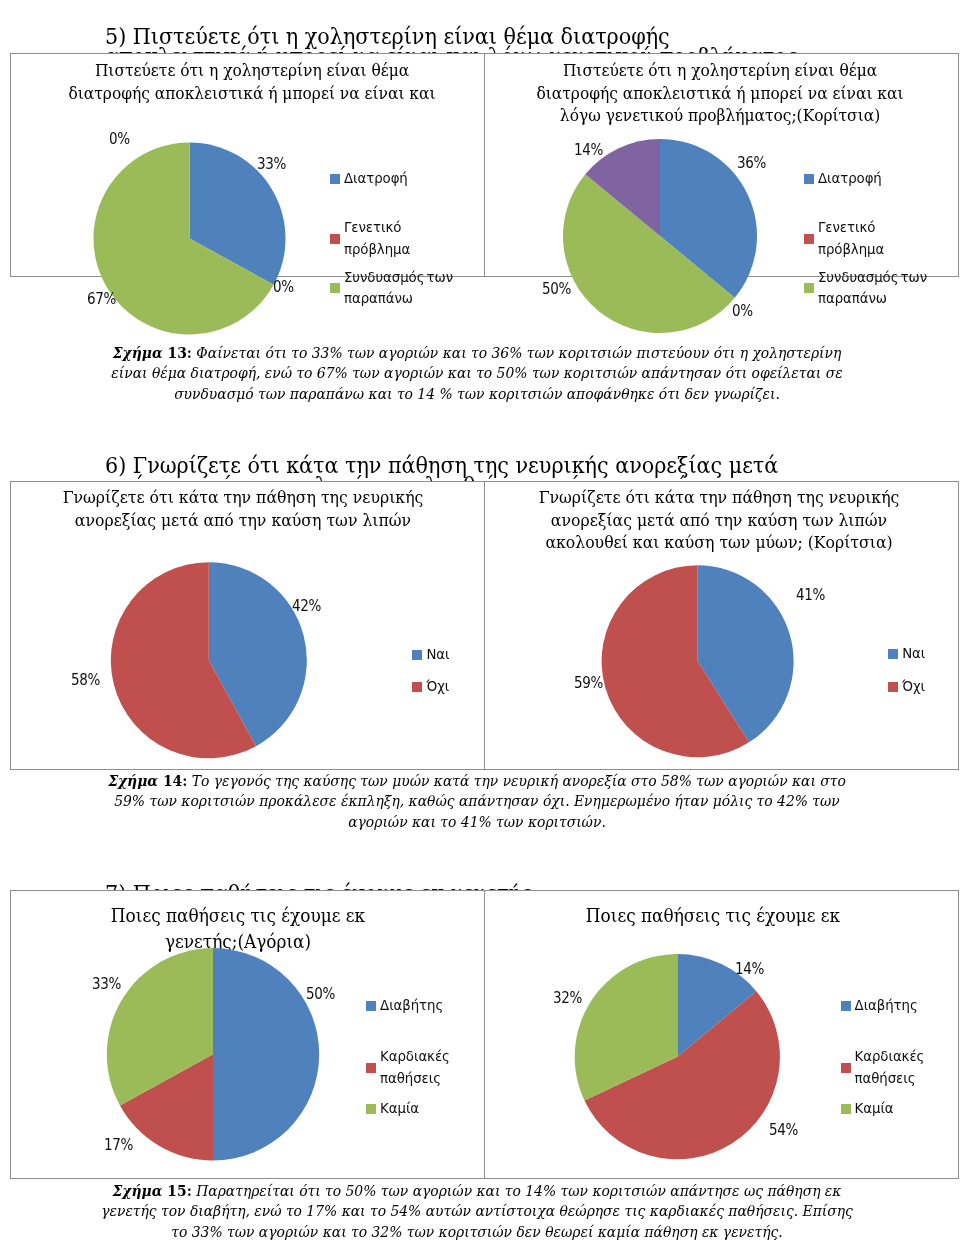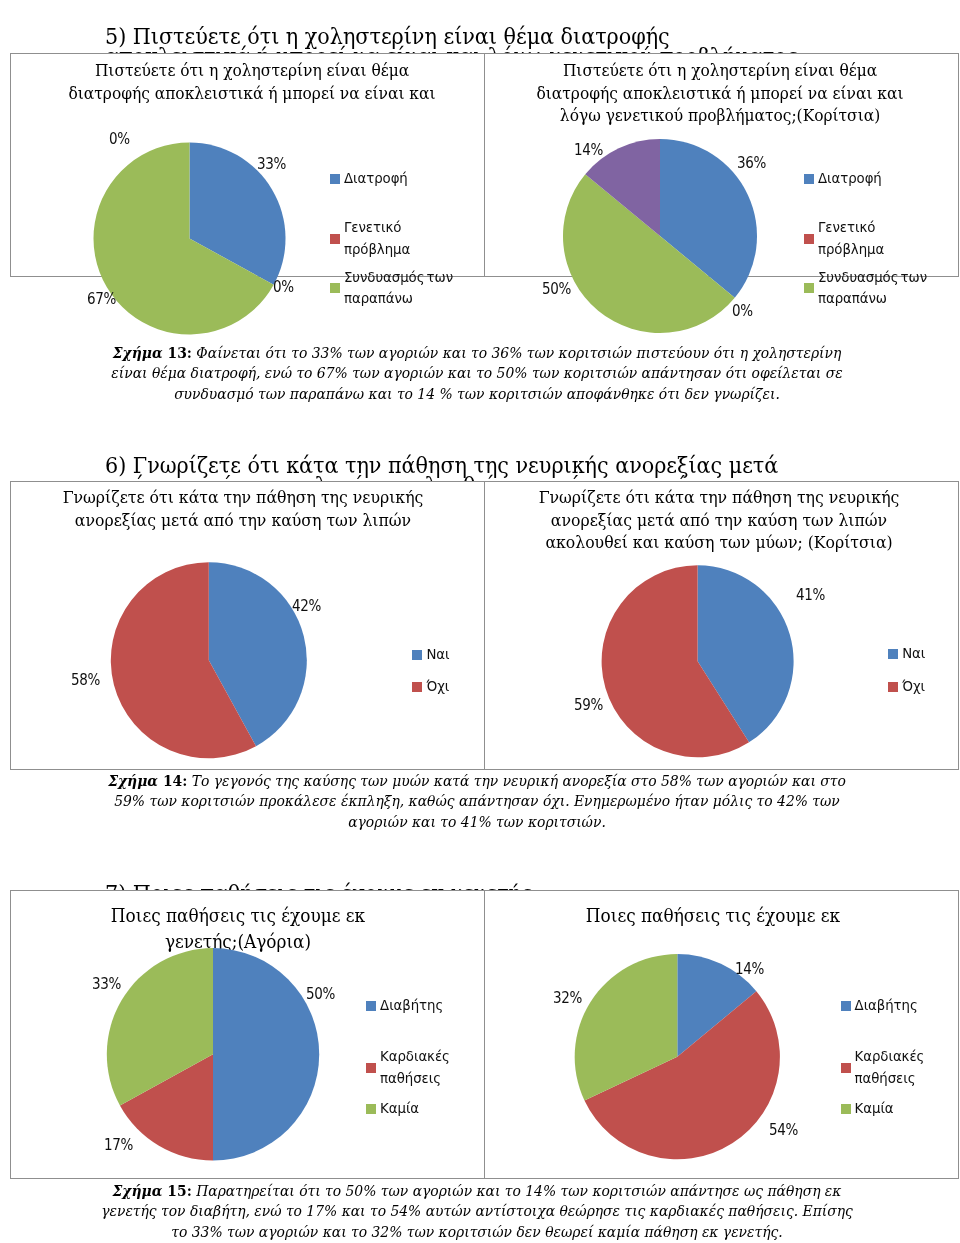--- a/index.html
+++ b/index.html
@@ -180,21 +180,21 @@
             </span>
           </div>
           <div class="legitem" style="top: 32.5px; left: 0px;">
             <span class="swatch" style="background: rgb(192, 80, 77);"></span>
             <span class="legtext">
               <div>Όχι</div>
             </span>
           </div>
         </div>
         <div class="dlabel" style="left: 311px; top: 106px;">41%</div>
-        <div class="dlabel" style="left: 89px; top: 216px; text-align: right;">59%</div>
+        <div class="dlabel" style="left: 89px; top: 194px; text-align: right;">59%</div>
       </div>
   </div>
 
   <div class="caption" id="cap14">
     <span class="caplabel">Σχήμα</span><span class="capnum"> 14:</span><span> Το γεγονός της καύσης των μυών κατά την νευρική ανορεξία στο 58% των αγοριών και στο 59% των κοριτσιών προκάλεσε έκπληξη, καθώς απάντησαν όχι. Ενημερωμένο ήταν μόλις το 42% των αγοριών και το 41% των κοριτσιών.</span>
   </div>
 
   <div class="qtext" id="q7">7) Ποιες παθήσεις τις έχουμε εκ γενετής;</div>
 
   <div class="chartbox" id="box3">

